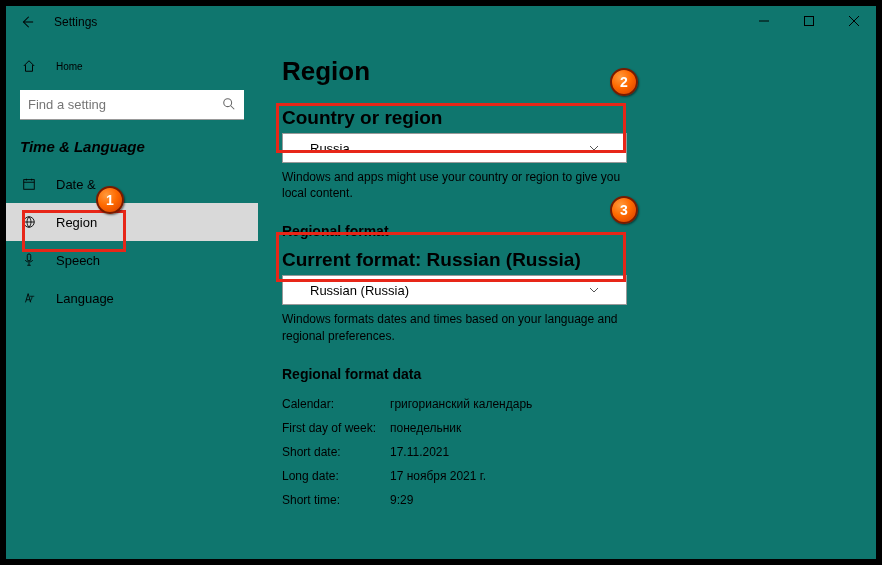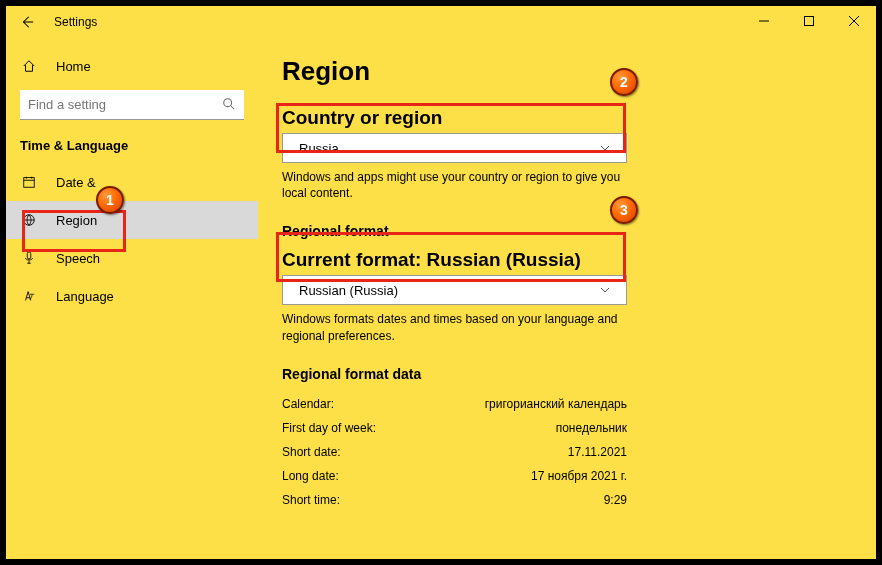--- a/index.html
+++ b/index.html
@@ -1,48 +1,48 @@
 <!DOCTYPE html>
 <html><head>
 <meta charset="utf-8">
 <style>
 * { box-sizing: border-box; margin: 0; padding: 0; font-family: "Segoe UI", Arial, sans-serif; }
 body { background: #000; width: 882px; height: 565px; overflow: hidden; }
-.window { position: absolute; left: 6px; top: 6px; width: 870px; height: 553px; background: #fde047; display: flex; }
+.window { position: absolute; left: 6px; top: 6px; width: 870px; height: 553px; background: #0f766e; display: flex; }
 .titlebar { position: absolute; top: 0; left: 0; right: 0; height: 32px; display: flex; align-items: center; }
 .back-btn { width: 42px; height: 32px; display: flex; align-items: center; justify-content: center; cursor: pointer; }
 .back-btn svg { width: 14px; height: 14px; }
 .title-text { font-size: 12px; color: #000; margin-left: 6px; }
 .winctrl { position: absolute; right: 0; top: 0; display: flex; }
 .winctrl > div { width: 45px; height: 30px; display: flex; align-items: center; justify-content: center; cursor: pointer; }
 .winctrl svg { width: 10px; height: 10px; }
 .sidebar { width: 252px; padding-top: 42px; flex-shrink: 0; height: 100%; }
 .home-row { display: flex; align-items: center; height: 36px; padding: 0 14px; cursor: pointer; }
 .home-row .icon { width: 18px; display: flex; justify-content: center; margin-right: 18px; }
-.home-row span { font-size: 13px; color: #000; }
+.home-row span { font-size: 10px; color: #000; }
 .search-row { margin: 6px 14px 18px; position: relative; }
 .search-row input { width: 100%; height: 30px; border: none; border-bottom: 1px solid #999; background: #fff; font-size: 13px; padding: 0 26px 0 8px; color: #555; outline: none; }
 .search-row .sicon { position: absolute; right: 8px; top: 7px; }
-.section-title { font-size: 13px; font-weight: 600; padding: 0 14px 10px; }
+.section-title { font-size: 15px; font-weight: 600; padding: 0 14px 10px; font-style: italic; }
 .nav-item { display: flex; align-items: center; height: 38px; padding: 0 14px; cursor: pointer; position: relative; }
 .nav-item .icon { width: 18px; display: flex; justify-content: center; margin-right: 18px; }
 .nav-item span { font-size: 13px; color: #000; }
 .nav-item.active { background: #d9d9d9; }
 .content { flex: 1; padding: 50px 24px 24px; overflow-y: auto; height: 100%; }
 .content::-webkit-scrollbar { width: 0; }
 .main-col { width: 345px; float: left; }
 h1 { font-size: 26px; font-weight: 600; margin-bottom: 20px; }
 h2 { font-size: 14px; font-weight: 600; margin-bottom: 10px; }
 .section-sub { font-size: 19px; color: #000; margin-bottom: 4px; font-weight: bold; }
-.dropdown { border: 1px solid #999; height: 30px; display: flex; align-items: center; padding: 0 16px; justify-content: space-between; cursor: pointer; background: #fff; margin-bottom: 6px; }
+.dropdown { border: 1px solid #999; height: 30px; display: flex; align-items: center; padding: 0 27px; justify-content: space-between; cursor: pointer; background: #fff; margin-bottom: 6px; }
 .dropdown span { font-size: 13px; }
 .dropdown svg { width: 10px; height: 10px; }
 .help-text { font-size: 12px; color: #000; margin-bottom: 22px; line-height: 1.35; }
 .data-table { font-size: 12px; }
-.data-row { display: flex; padding: 5px 0; justify-content: space-between; }
+.data-row { display: flex; padding: 5px 0; }
 .data-row .lbl { width: 108px; color: #000; }
 .data-row .val { color: #000; }
 .redbox { border: 3px solid #e72618; position: absolute; pointer-events: none; }
 .callout { position: absolute; width: 28px; height: 28px; border-radius: 50%; background: radial-gradient(circle at 35% 30%, #ff9a3d 0%, #ff6a00 45%, #d43b00 100%); border: 2px solid #771b00; display: flex; align-items: center; justify-content: center; color: #fff; font-weight: 700; font-size: 14px; box-shadow: 1px 1px 2px rgba(0,0,0,0.5); pointer-events: none; }
 </style>
 </head>
 <body>
 
 <div class="window">
   <div class="titlebar">

